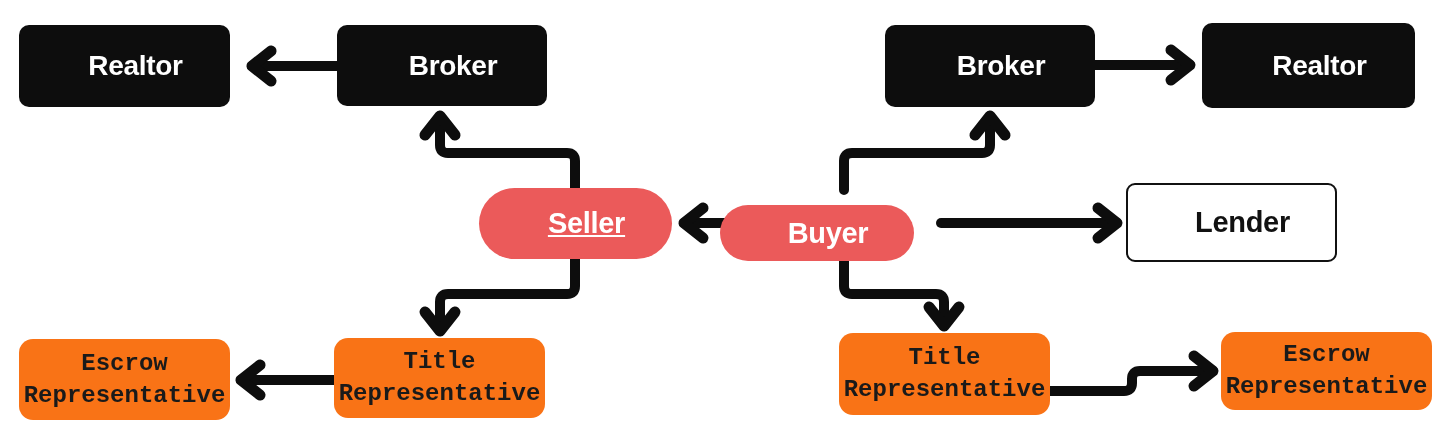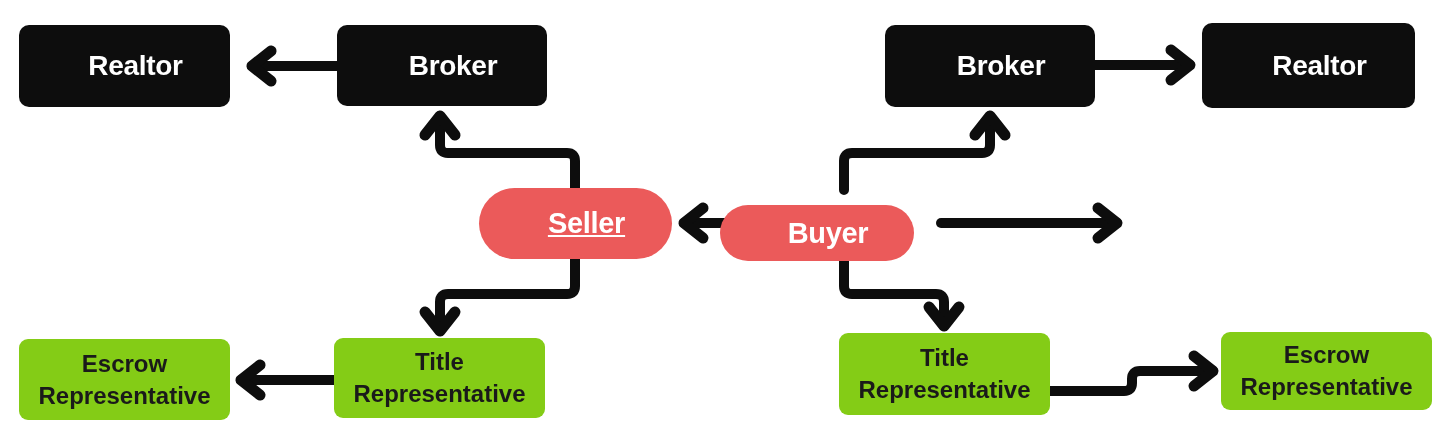--- a/index.html
+++ b/index.html
@@ -5,21 +5,21 @@
   html,body{margin:0;padding:0;background:#ffffff;}
   body{width:1440px;height:443px;font-family:"Liberation Sans",sans-serif;}
   .stage{position:relative;width:1440px;height:443px;background:#ffffff;overflow:hidden;}
   .arrows{position:absolute;left:0;top:0;width:1440px;height:443px;pointer-events:none;}
   .node{
     position:absolute;display:flex;align-items:center;justify-content:center;
     text-align:center;font-weight:700;box-sizing:border-box;white-space:pre-line;padding-left:22px;
   }
   .node.black{background:#0d0d0d;color:#ffffff;border-radius:10px;font-size:28px;letter-spacing:-0.3px;}
   .node.pill{background:#eb5a5a;color:#ffffff;border-radius:36px;font-size:29px;letter-spacing:-0.3px;}
-  .node.cream{background:#84cc16;color:#1a1a1a;border-radius:9px;font-size:24px;line-height:1.32;padding:4px 6px;}
+  .node.cream{background:#f97316;color:#1a1a1a;border-radius:14px;font-size:24px;line-height:1.32;padding:4px 6px;font-family:Liberation Mono, monospace;}
   .node.outline{background:#ffffff;border:2.5px solid #111111;color:#111111;border-radius:9px;font-size:29px;letter-spacing:-0.3px;}
 </style>
 </head>
 <body>
 
 <div class="stage">
 
   <svg class="arrows" viewBox="0 0 1440 443">
     <defs>
       <marker id="ah" viewBox="-34 -24 44 48" markerWidth="44" markerHeight="48" refX="0" refY="0" orient="auto" markerUnits="userSpaceOnUse">
@@ -45,20 +45,21 @@
   <div class="node black" style="left:337px;top:25px;width:210px;height:81px;">Broker</div>
 
   <div class="node black" style="left:885px;top:25px;width:210px;height:82px;">Broker</div>
 
   <div class="node black" style="left:1202px;top:23px;width:213px;height:85px;">Realtor</div>
 
   <div class="node pill" style="left:479px;top:188px;width:193px;height:71px;text-decoration:underline;">Seller</div>
 
   <div class="node pill" style="left:720px;top:188px;width:194px;height:56px;margin-top:17px;">Buyer</div>
 
+  <div class="node outline" style="left:1126px;top:183px;width:211px;height:79px;">Lender</div>
 
   <div class="node cream" style="left:19px;top:339px;width:211px;height:81px;">Escrow Representative</div>
 
   <div class="node cream" style="left:334px;top:338px;width:211px;height:80px;">Title Representative</div>
 
   <div class="node cream" style="left:839px;top:333px;width:211px;height:82px;">Title Representative</div>
 
   <div class="node cream" style="left:1221px;top:332px;width:211px;height:78px;">Escrow Representative</div>
 
 </div>

